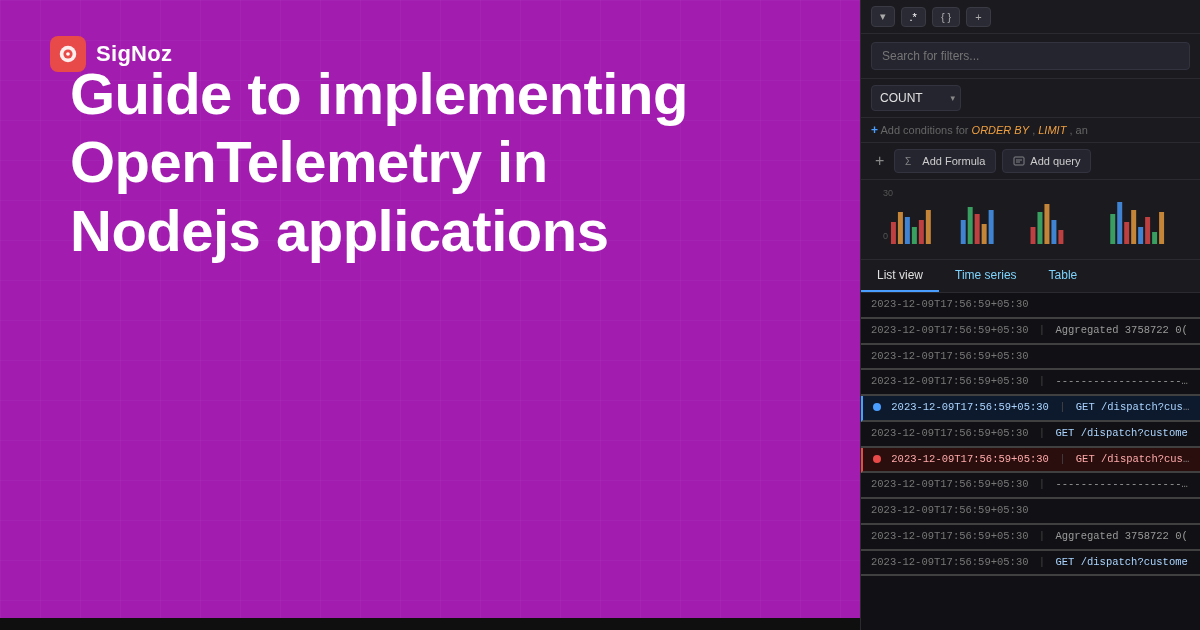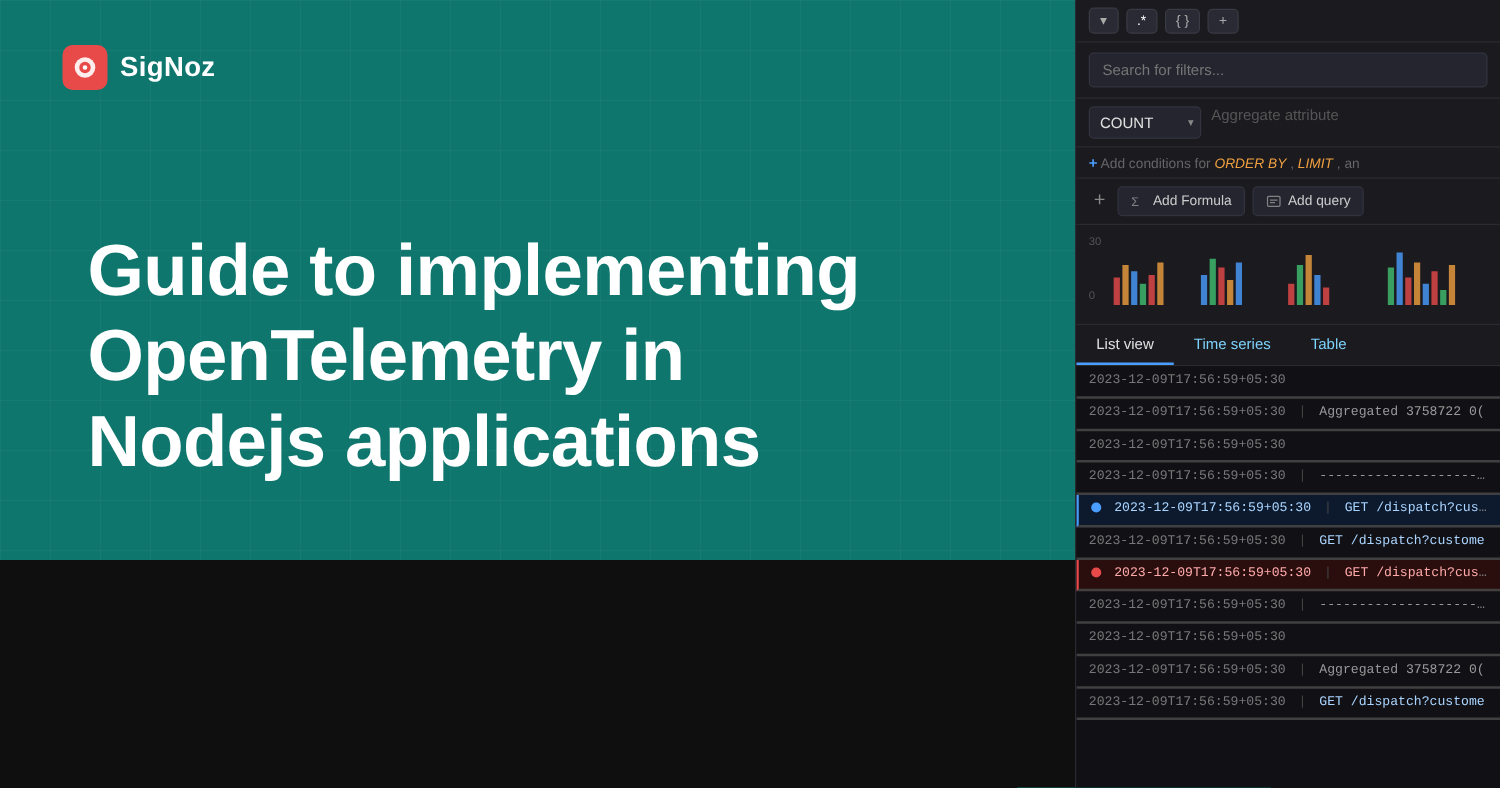--- a/index.html
+++ b/index.html
@@ -10,25 +10,25 @@
       overflow: hidden;
       font-family: -apple-system, BlinkMacSystemFont, 'Segoe UI', sans-serif;
       background: #0f0f10;
       display: flex;
       position: relative;
     }
 
     
     .left-panel {
       width: 860px;
-      height: 448px;
-      background: #0f766e;
+      height: 618px;
+      background: #a21caf;
       display: flex;
       flex-direction: column;
-      justify-content: flex-end;
+      justify-content: flex-start;
       padding: 60px 70px;
       position: relative;
     }
 
     
     .left-panel::before {
       content: '';
       position: absolute;
       inset: 0;
       background-image:
@@ -227,21 +227,21 @@
     .chart-area {
       padding: 8px 10px 4px;
       border-bottom: 1px solid #2a2a30;
       height: 80px;
       position: relative;
       overflow: hidden;
     }
 
     .chart-y-label {
       position: absolute;
-      left: 10px;
+      left: 22px;
       font-size: 9px;
       color: #555;
     }
 
     .chart-y-top { top: 8px; }
     .chart-y-bottom { bottom: 18px; }
 
     .chart-svg {
       width: 100%;
       height: 55px;
@@ -382,21 +382,20 @@
     <div class="count-select-wrap">
       <select class="count-select">
         <option>COUNT</option>
         <option>SUM</option>
         <option>AVG</option>
         <option>MAX</option>
         <option>MIN</option>
       </select>
       <span class="count-chevron">▾</span>
     </div>
-    <span class="aggregate-attr">Aggregate attribute</span>
   </div>
 
   <div class="conditions-row">
     <span style="color:#4a9eff; font-size:12px; font-weight:bold;">+</span>
     <span> Add conditions for </span>
     <span class="code" style="color:#f0a040;">ORDER BY</span>
     <span>, </span>
     <span class="code" style="color:#f0a040;">LIMIT</span>
     <span>, an</span>
   </div>

